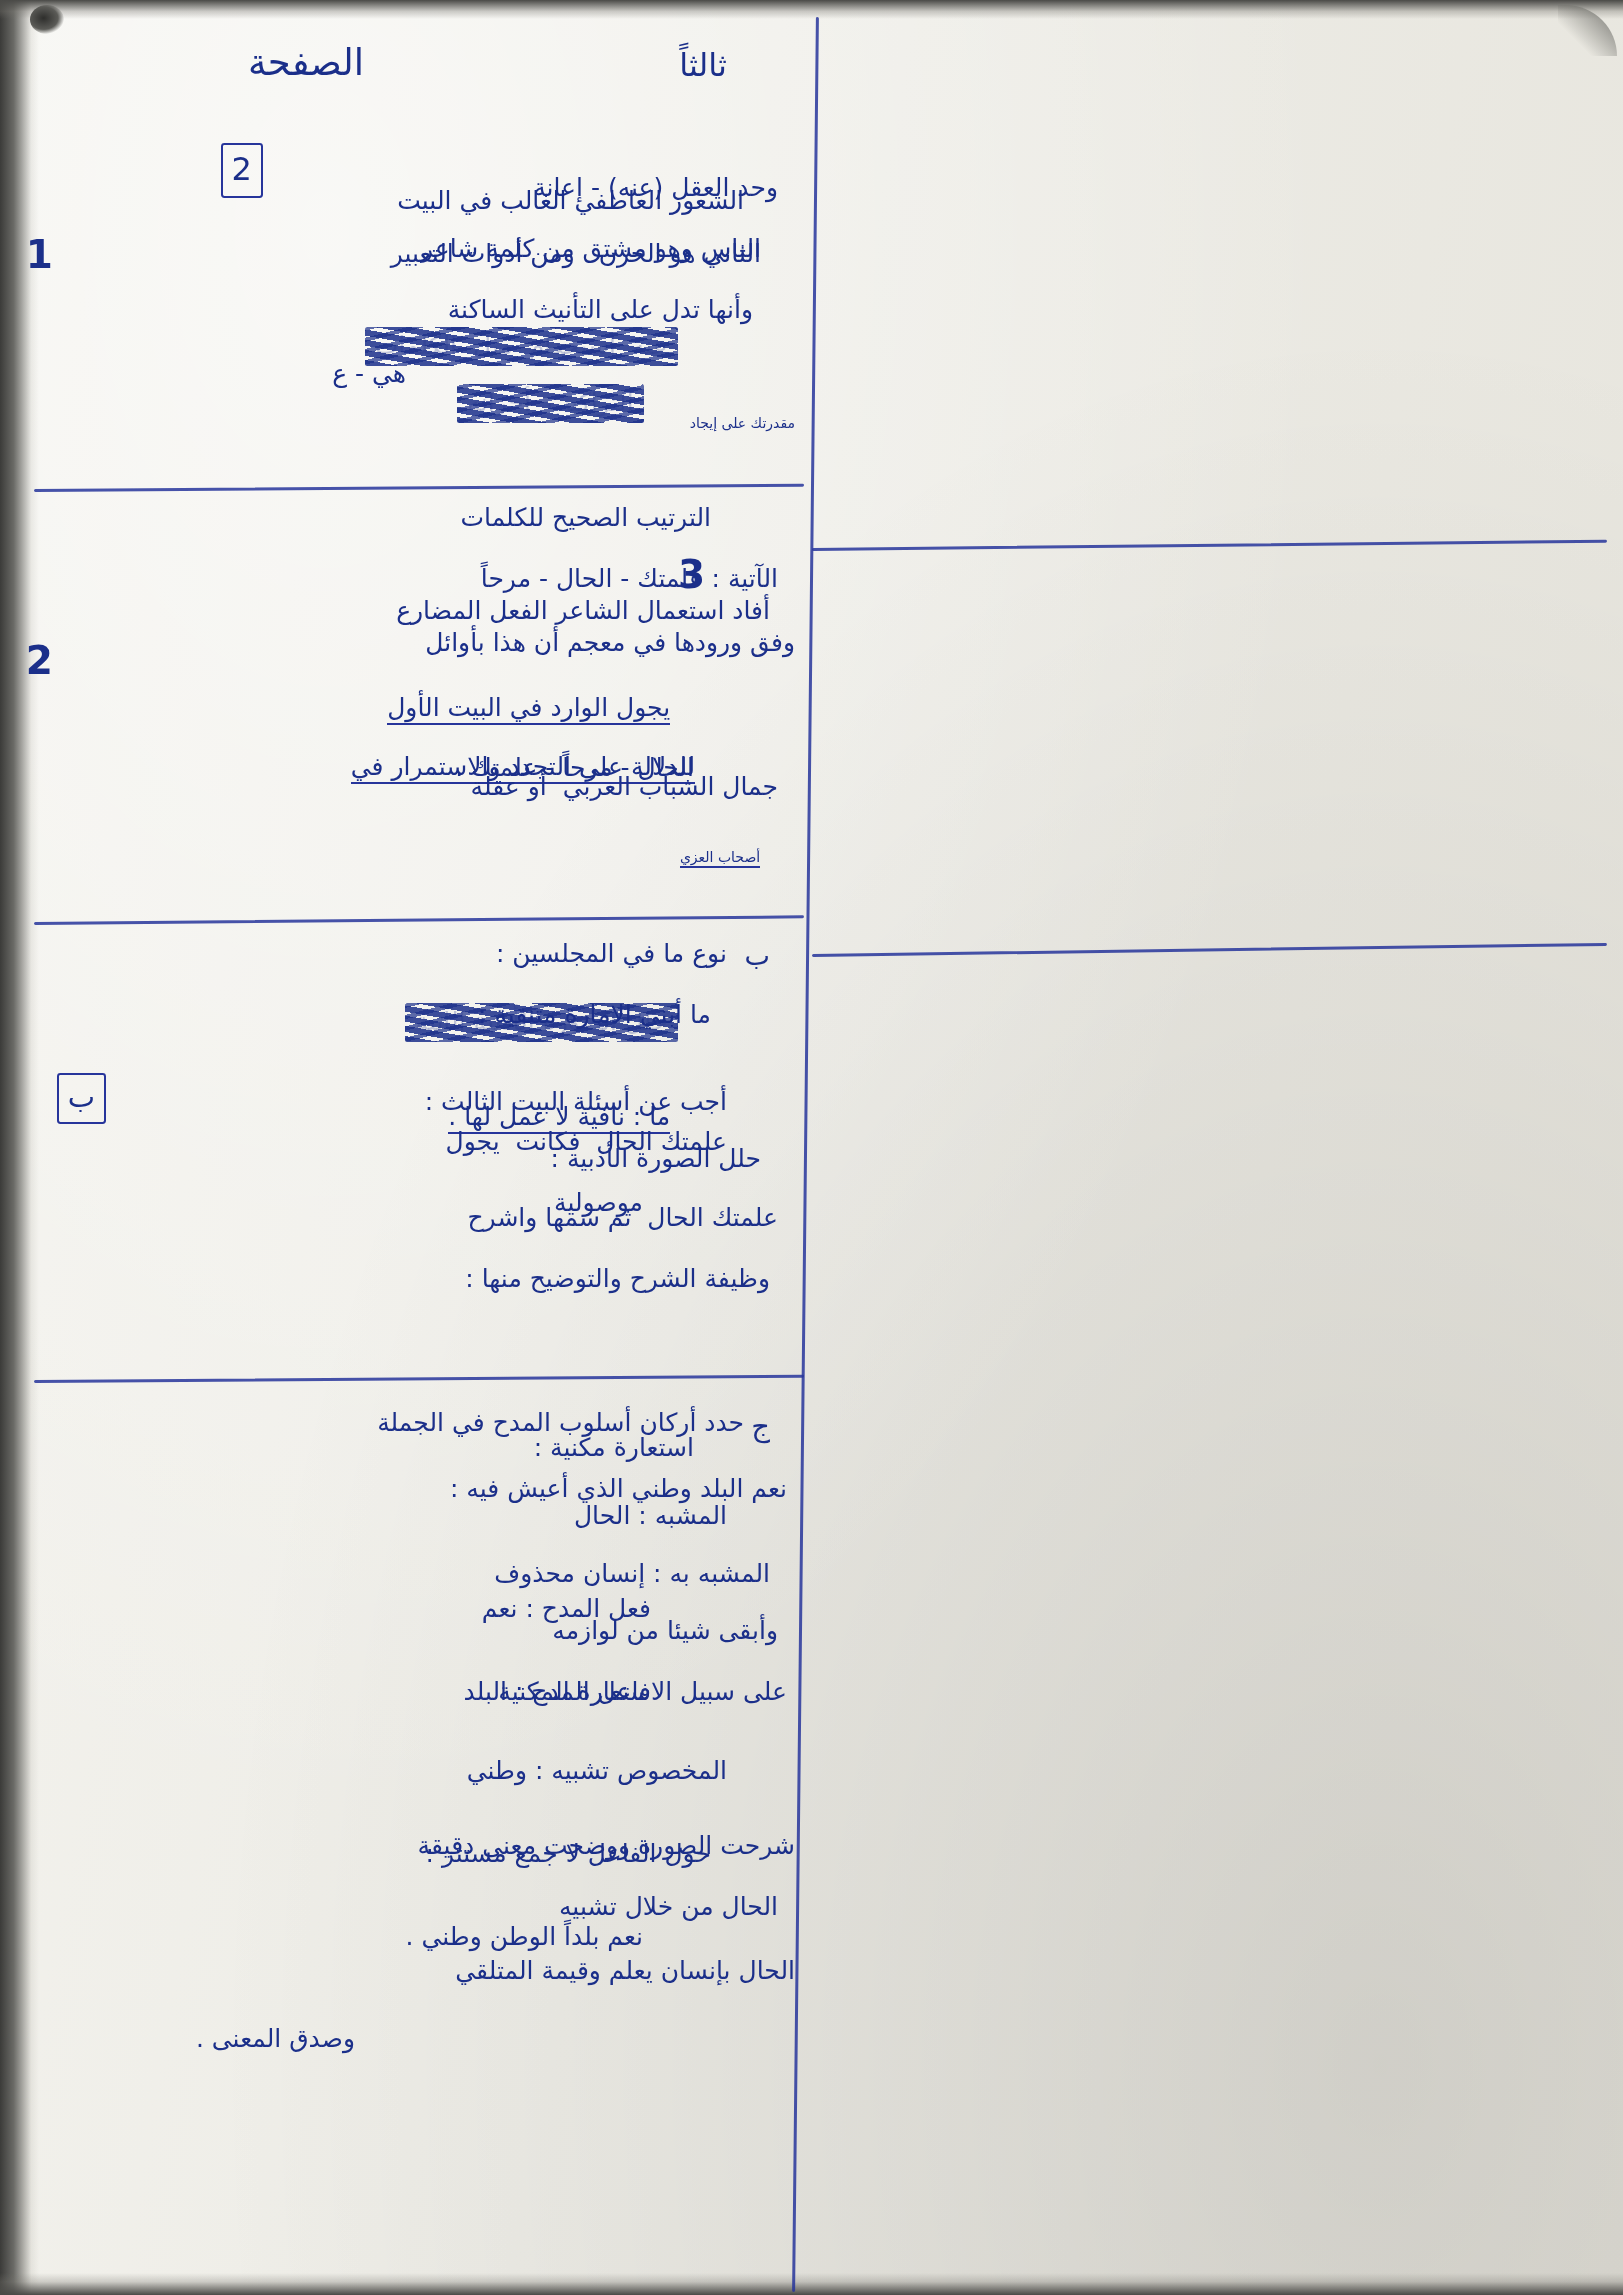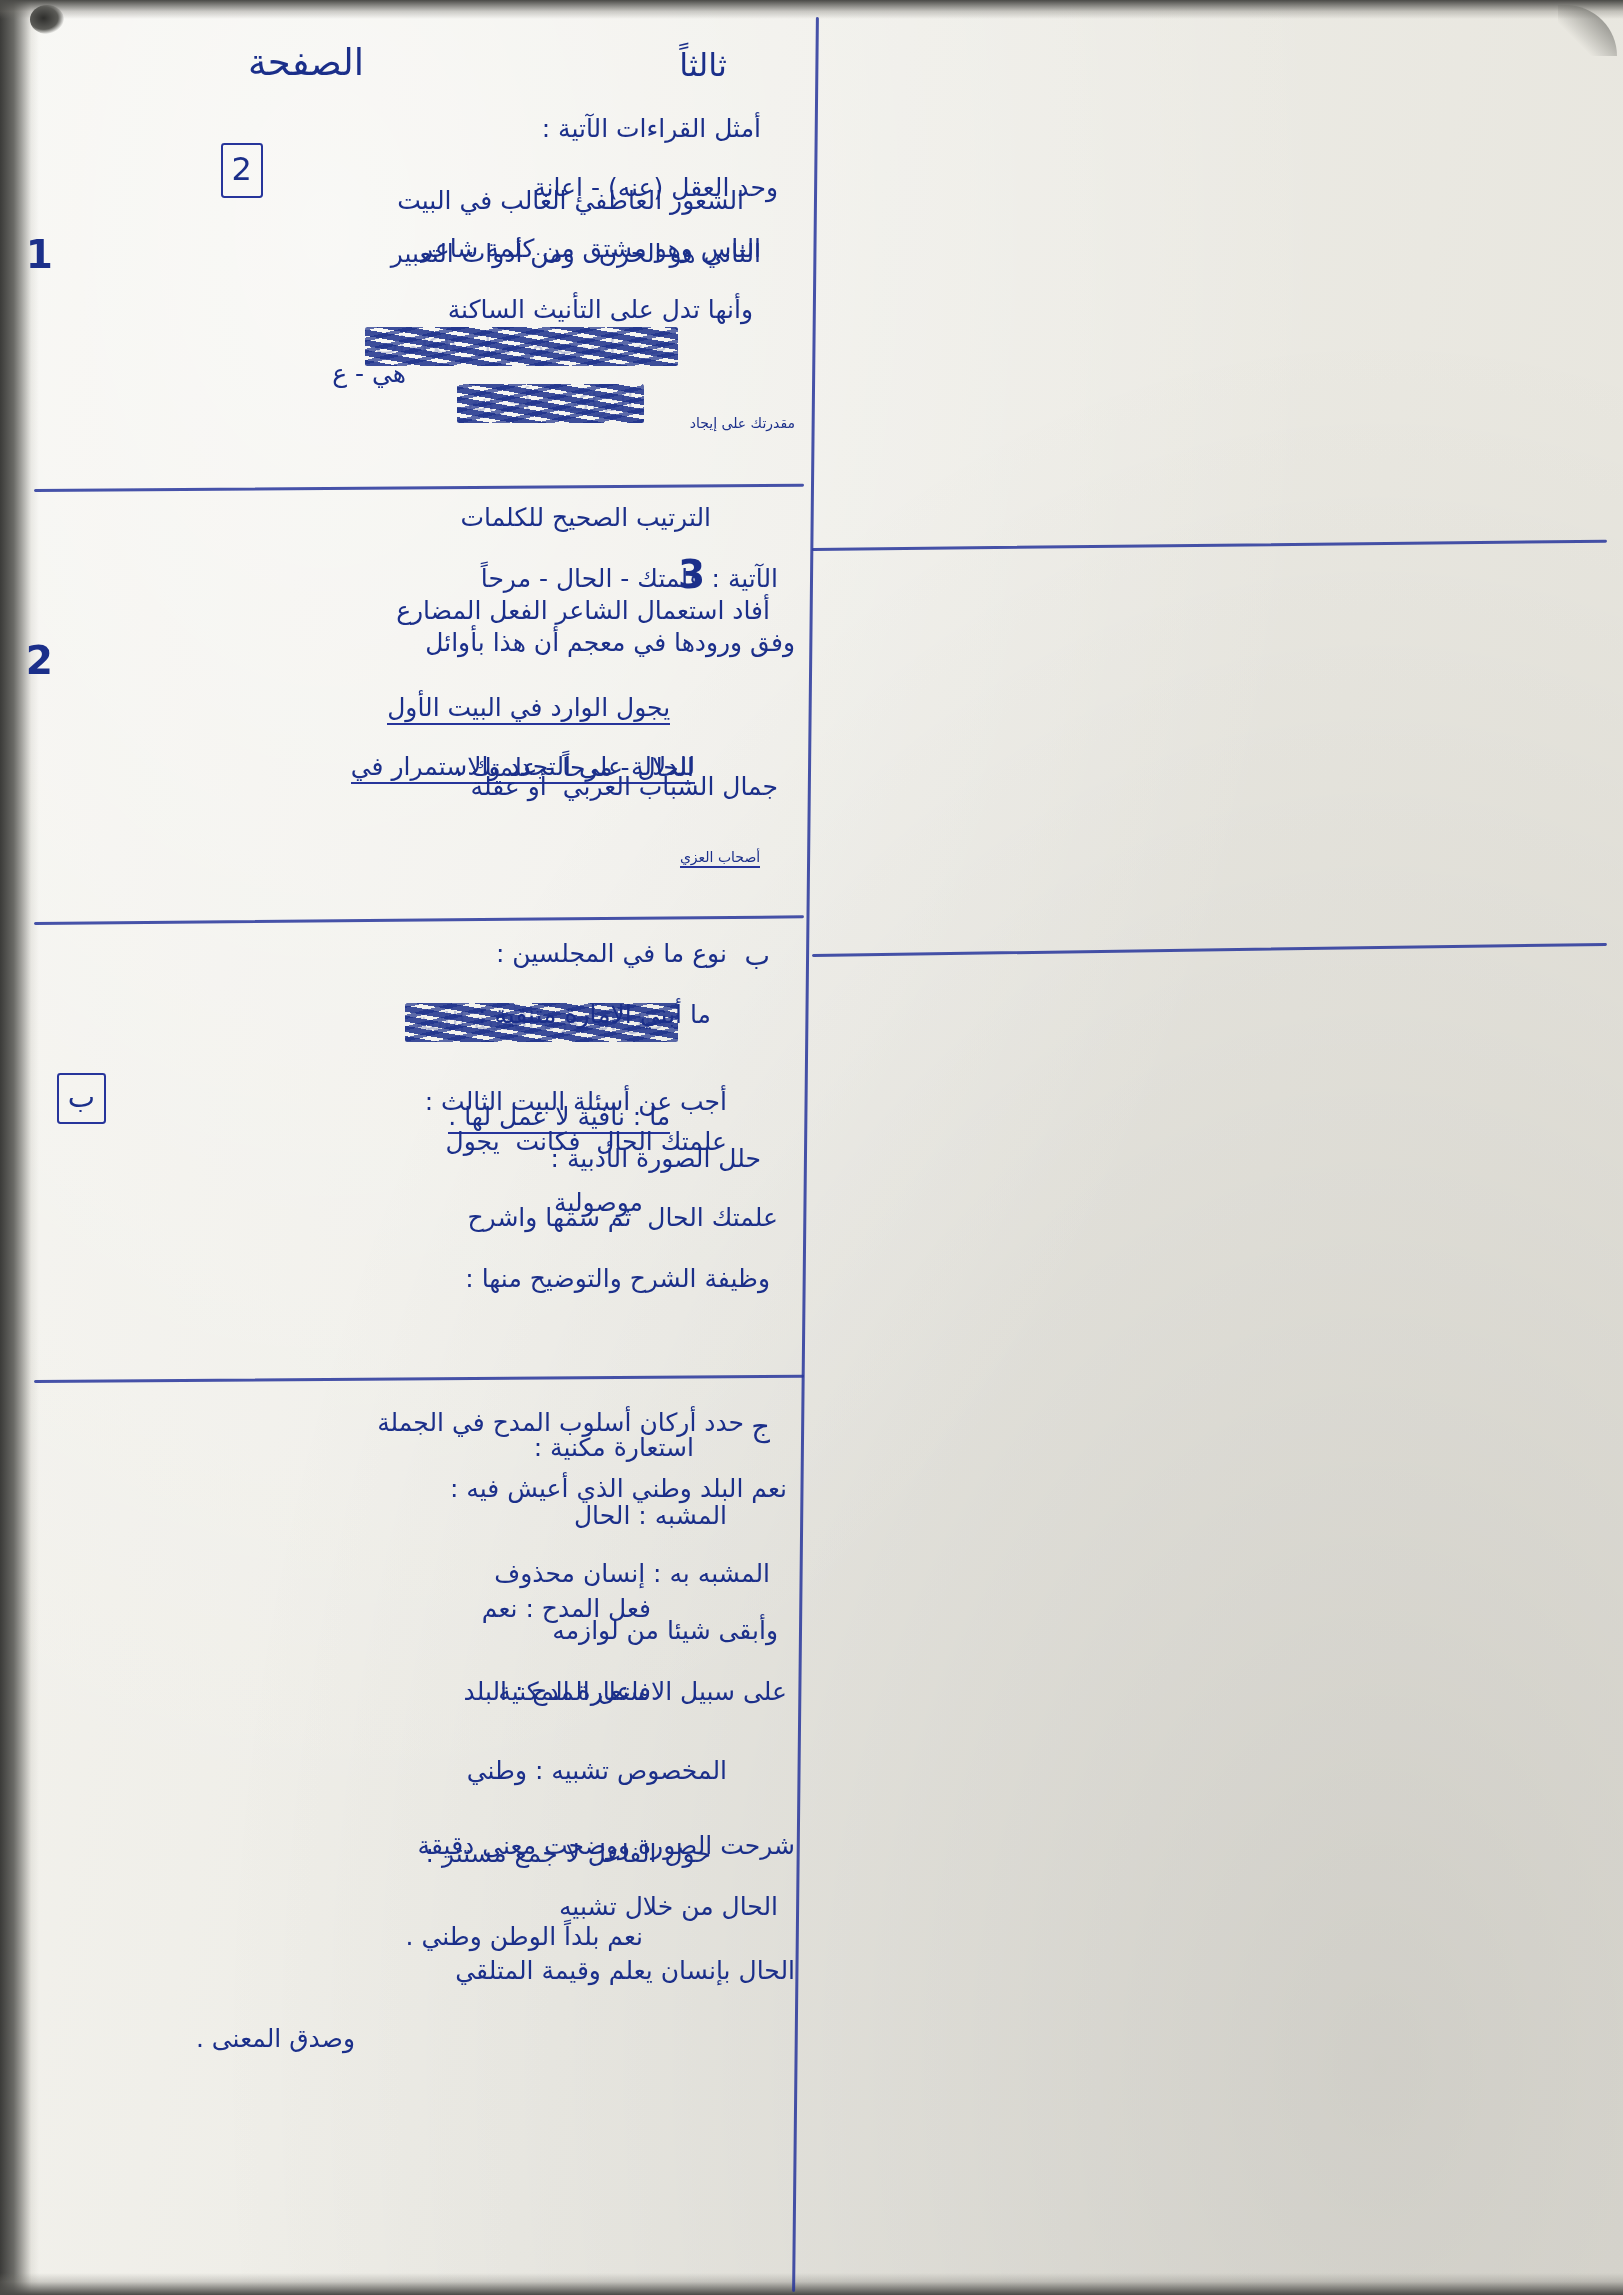--- a/index.html
+++ b/index.html
@@ -187,21 +187,20 @@
   <div class="ink hand" style="right:854px; top:1555px; width:668px;">المشبه به : إنسان محذوف</div>
   <div class="ink hand" style="right:846px; top:1612px; width:677px;">وأبقى شيئا من لوازمه</div>
   <div class="ink hand" style="right:837px; top:1673px; width:685px;">على سبيل الاستعارة المكنية</div>
 
   <div class="ink hand" style="right:829px; top:1827px; width:694px;">شرحت الصورة ووضحت معنى دقيقة</div>
   <div class="ink hand" style="right:846px; top:1888px; width:677px;">الحال من خلال تشبيه</div>
   <div class="ink hand" style="right:829px; top:1952px; width:694px;">الحال بإنسان يعلم وقيمة المتلقي</div>
   <div class="ink hand" style="right:1269px; top:2020px; width:254px;">وصدق المعنى .</div>
 
   <div class="ink hand-lg" style="right:897px; top:41px; width:203px; font-size:32px;">ثالثاً</div>
-  <div class="ink hand" style="right:863px; top:110px; width:524px;">أمثل القراءات الآتية :</div>
   <div class="ink hand" style="right:846px; top:169px; width:550px;">وحد العقل (عنه) - إعانة</div>
   <div class="ink hand" style="right:863px; top:230px; width:541px;text-align:right;">الناس وهو مشتق من كلمة شاعر</div>
   <div class="ink hand" style="right:871px; top:291px; width:533px;">وأنها تدل على التأنيث الساكنة</div>
   <div class="ink hand" style="right:1218px; top:355px; width:195px;">هي - ع</div>
 
   <div class="ink hand-lg" style="right:871px; top:489px; font-size:36px;">
     <span class="numcircle">3</span>
   </div>
   <div class="ink hand" style="right:913px; top:499px; width:491px;">الترتيب الصحيح للكلمات</div>
   <div class="ink hand" style="right:846px; top:560px; width:558px;">الآتية : علمتك - الحال - مرحاً</div>

